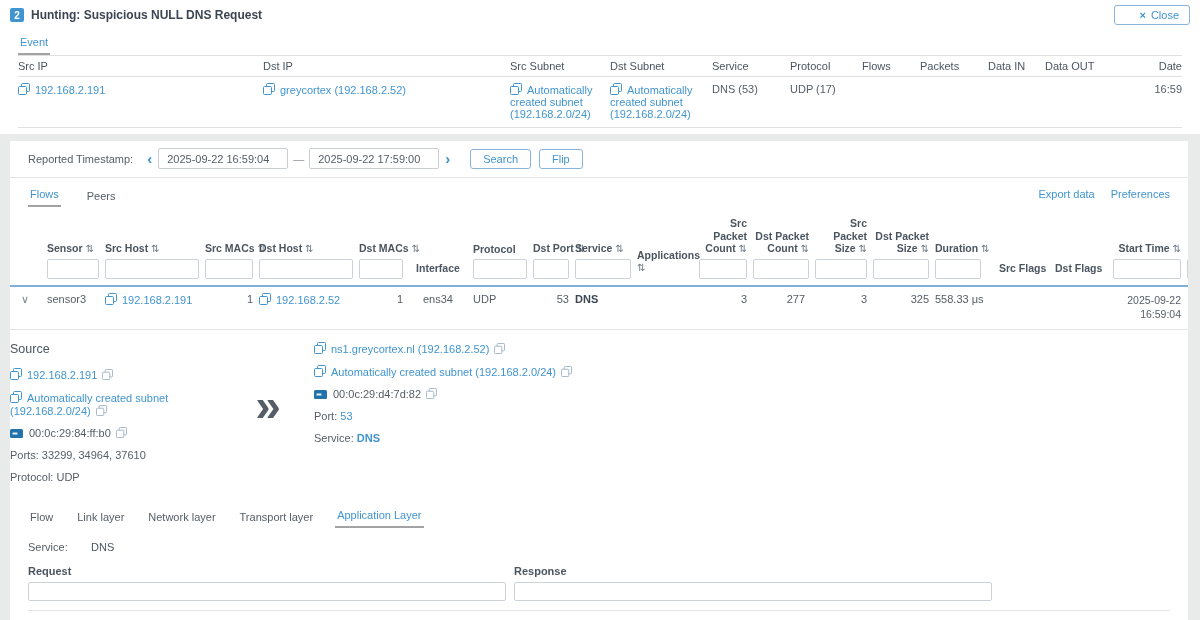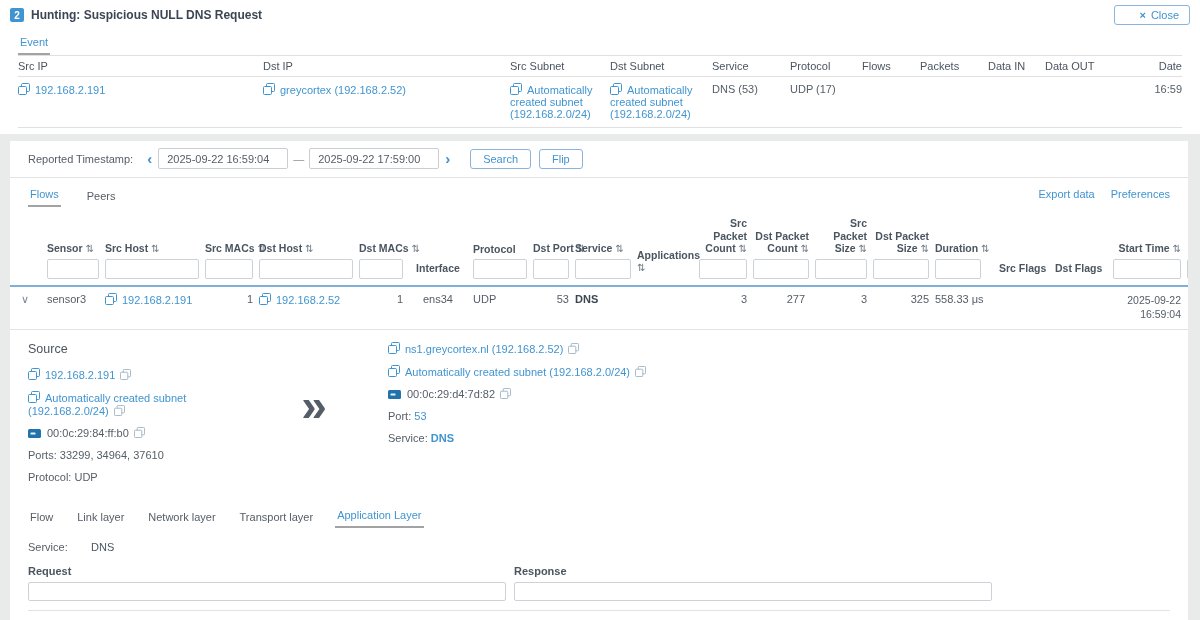--- a/index.html
+++ b/index.html
@@ -79,21 +79,21 @@
   .w-dur{width:52px; flex:none;} .w-sflags{width:56px; flex:none;margin-left:12px;} .w-dflags{width:58px; flex:none;}
   .w-stime{width:74px; flex:none;} .w-extra{width:22px; flex:none;}
 
   .frow { display:flex; align-items:flex-start; padding:6px 8px 7px; border-bottom:1px solid #e3e3e3; }
   .fcell { padding:0 3px; }
   .expander { color:#7a8793; cursor:pointer; font-size:11px; }
   .svc-bold { font-weight:bold; color:#3c4653; }
   .stime-cell { text-align:right; font-size:10.5px; line-height:1.35; }
 
   
-  .detail { display:flex; padding:12px 18px 2px;gap:28px; }
+  .detail { display:flex; padding:12px 0 2px; }
   .d-col { line-height:1.2; }
   .d-src { width:212px; flex:none; }
   .d-arrow { width:92px; flex:none; display:flex; align-items:center; justify-content:center; font-size:46px; color:#555d66; font-weight:bold; padding-bottom:26px; }
   .d-dst { flex:1; }
   .d-title { font-size:12.5px; color:#4a5560; margin-bottom:11px; }
   .d-line { margin-bottom:9px; }
   .d-text { margin-bottom:9px; }
 
   .tabs-detail { padding:8px 18px 0; }
   .tabs-detail .tab { margin-right:20px; }

